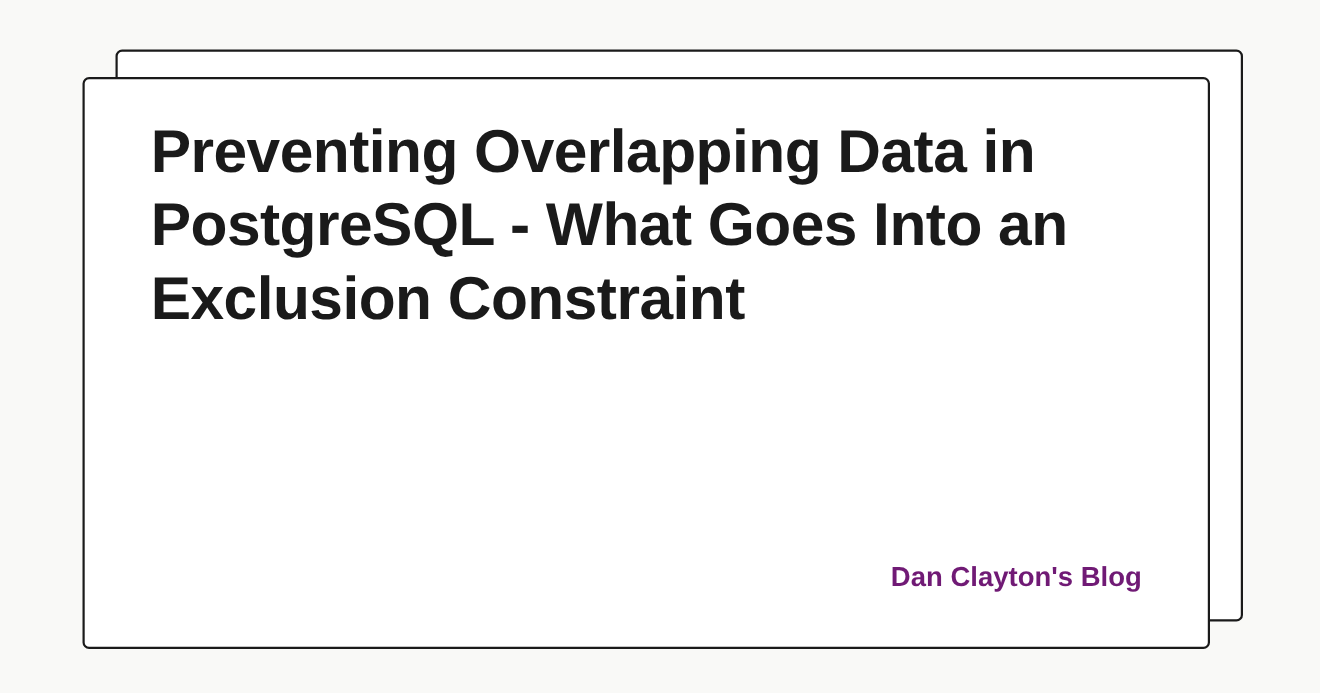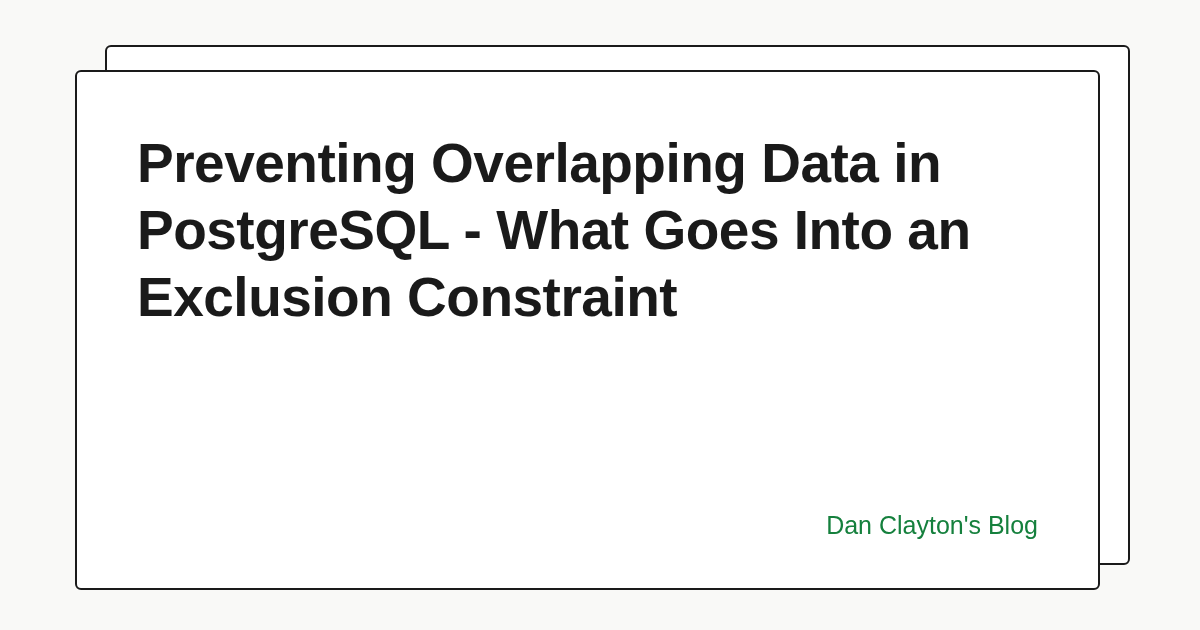--- a/index.html
+++ b/index.html
@@ -27,36 +27,36 @@
     }
     .card {
       position: absolute;
       top: 70px;
       left: 75px;
       width: 1025px;
       height: 520px;
       background-color: #ffffff;
       border: 2px solid #1a1a1a;
       border-radius: 6px;
-      padding: 58px 60px 48px 60px;
+      padding: 32px 60px 48px 60px;
       display: flex;
       flex-direction: column;
       justify-content: space-between;
     }
     .title {
       font-size: 55px;
       font-weight: 700;
       line-height: 1.22;
       color: #1a1a1a;
       letter-spacing: -0.5px;
     }
     .author {
       font-size: 25px;
-      font-weight: 400;
-      color: #15803d;
+      font-weight: 700;
+      color: #701a75;
       text-align: right;
       align-self: flex-end;
     }
   </style>
 </head>
 <body>
 
 <div class="card-shadow"></div>
 
 <div class="card">

